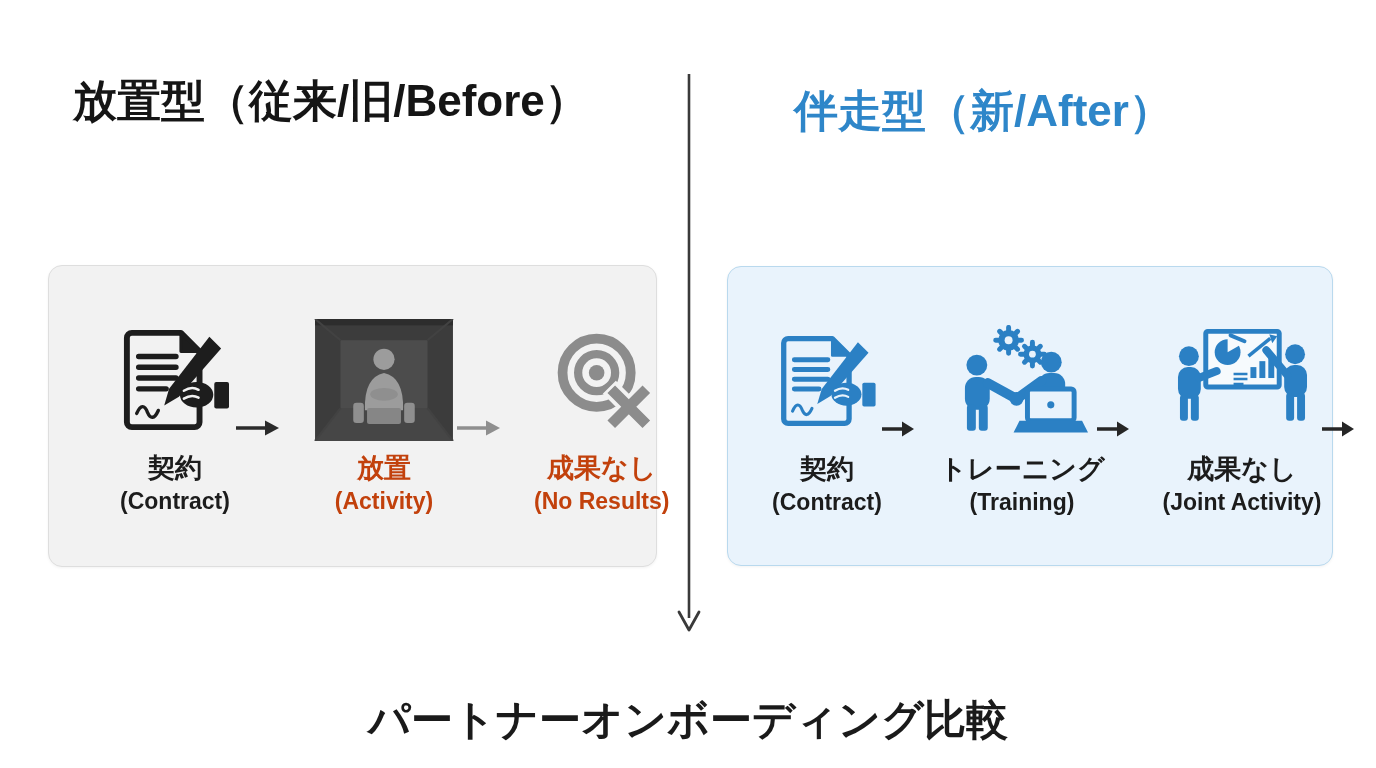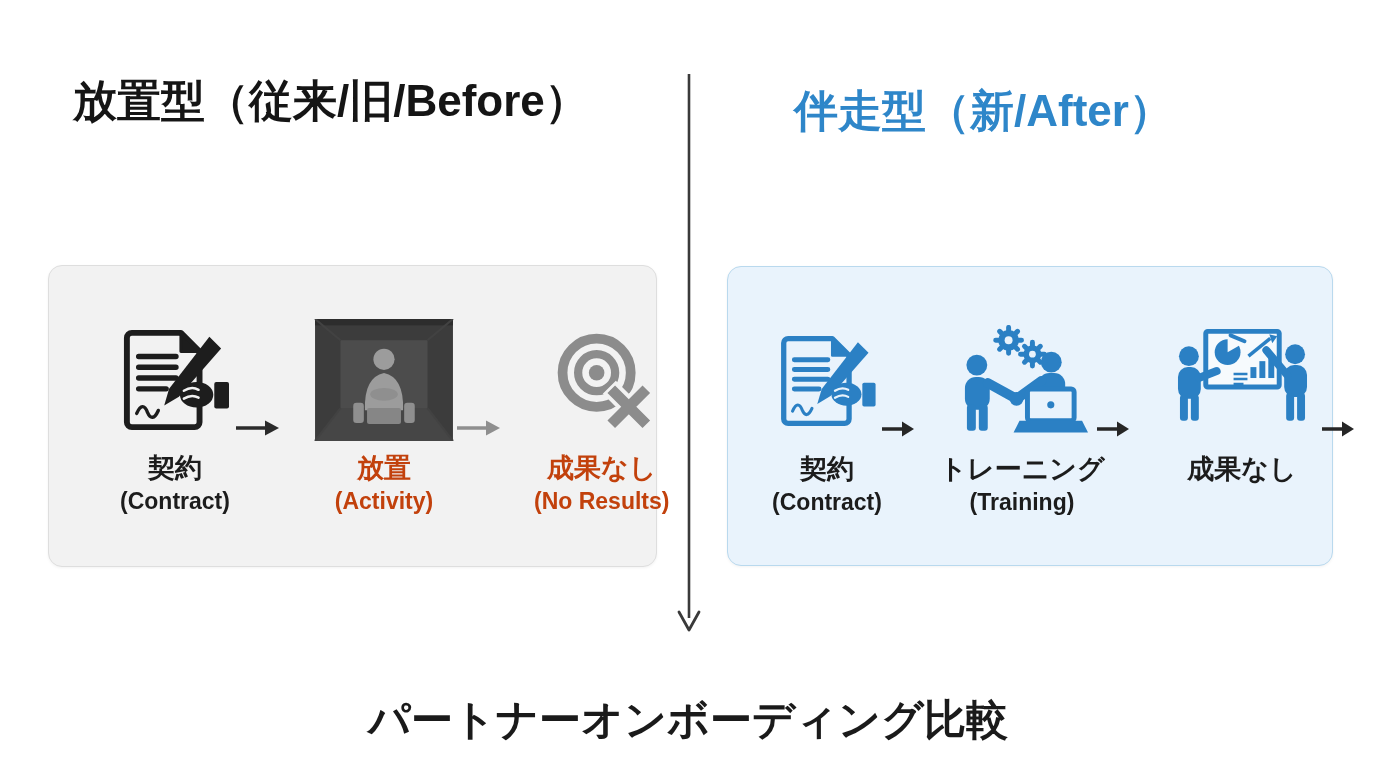--- a/index.html
+++ b/index.html
@@ -239,20 +239,21 @@
               <circle cx="121" cy="29" r="10"></circle>
               <rect x="110" y="40" width="23" height="32" rx="10"></rect>
               <rect x="112" y="68" width="8" height="28" rx="3"></rect>
               <rect x="123" y="68" width="8" height="28" rx="3"></rect>
             </g>
             <path d="M24 53 L42 46" stroke="currentColor" stroke-width="8" stroke-linecap="round"></path>
             <path d="M113 50 L92 25" stroke="currentColor" stroke-width="8" stroke-linecap="round"></path>
           </svg>
         </div>
         <div class="step-label txt-dark">成果なし</div>
+        <div class="step-sublabel txt-dark">(Joint Activity)</div>
       </div>
 
       <div class="flow-arrow">
         <svg width="34" height="22" viewBox="0 0 34 22">
           <line x1="1" y1="11" x2="22" y2="11" stroke="#262626" stroke-width="3.5"></line>
           <polygon points="21,3.5 33,11 21,18.5" fill="#262626"></polygon>
         </svg>
       </div>
 
 

